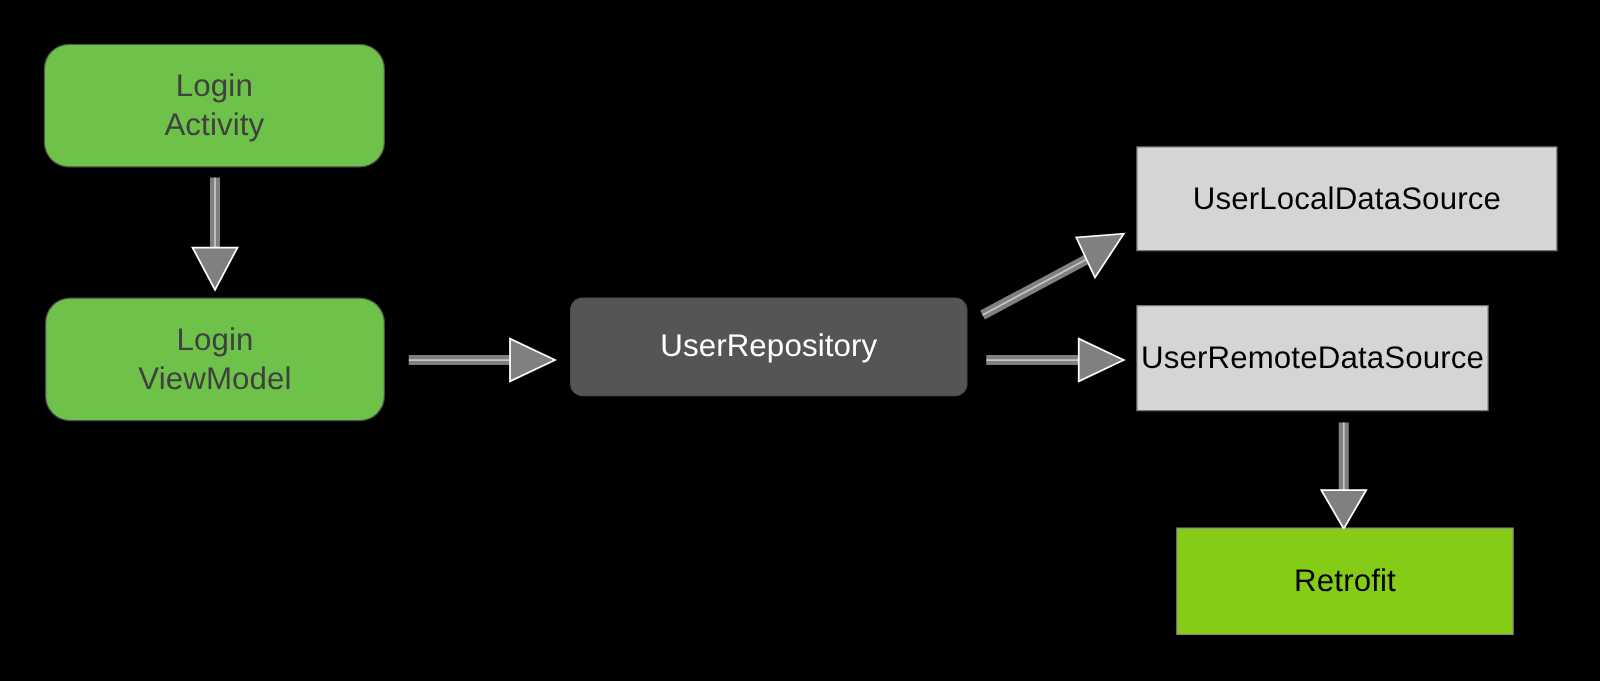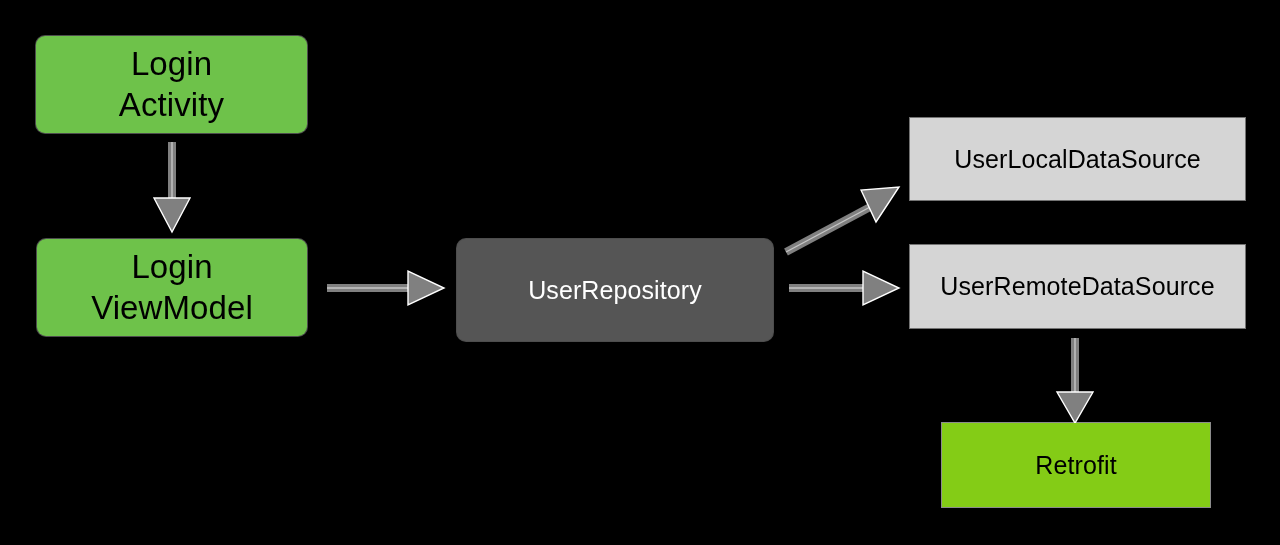--- a/index.html
+++ b/index.html
@@ -23,23 +23,23 @@
     justify-content: center;
     text-align: center;
     box-sizing: border-box;
     line-height: 1.22;
     white-space: pre-line;
     letter-spacing: 0.1px;
   }
   
   .node-green {
     background: #6EC24A;
-    color: #000000;
-    border-radius: 9px;
-    font-size: 33px;
+    color: #404040;
+    border-radius: 19px;
+    font-size: 25px;
     box-shadow: 0 0 0 1px rgba(255,255,255,0.30);
   }
   
   .node-dark {
     background: #555555;
     color: #FFFFFF;
     border-radius: 9px;
     font-size: 25px;
     box-shadow: 0 0 0 1px rgba(255,255,255,0.30);
   }
@@ -103,21 +103,21 @@
       <path d="M 1057 392 L 1093 392 L 1075 423 Z" fill="#808080" stroke="#FFFFFF" stroke-width="1.4" stroke-linejoin="miter"></path>
     </g>
   </svg>
 
   <div class="node node-green" style="left: 36px; top: 36px; width: 271px; height: 97px;">Login
 Activity</div>
 
   <div class="node node-green" style="left: 37px; top: 239px; width: 270px; height: 97px;">Login
 ViewModel</div>
 
-  <div class="node node-dark" style="left: 457px; top: 239px; width: 316px; height: 102px;">UserRepository</div>
+  <div class="node node-dark" style="left: 457px; top: 239px; width: 316px; height: 77px;">UserRepository</div>
 
   <div class="node node-gray" style="left: 910px; top: 118px; width: 335px; height: 82px;">UserLocalDataSource</div>
 
-  <div class="node node-gray" style="left: 910px; top: 245px; width: 335px; height: 83px;">UserRemoteDataSource</div>
+  <div class="node node-gray" style="left: 910px; top: 245px; width: 280px; height: 83px;">UserRemoteDataSource</div>
 
   <div class="node node-white" style="left: 942px; top: 423px; width: 268px; height: 84px;">Retrofit</div>
 
 </div>
 
 </body></html>

